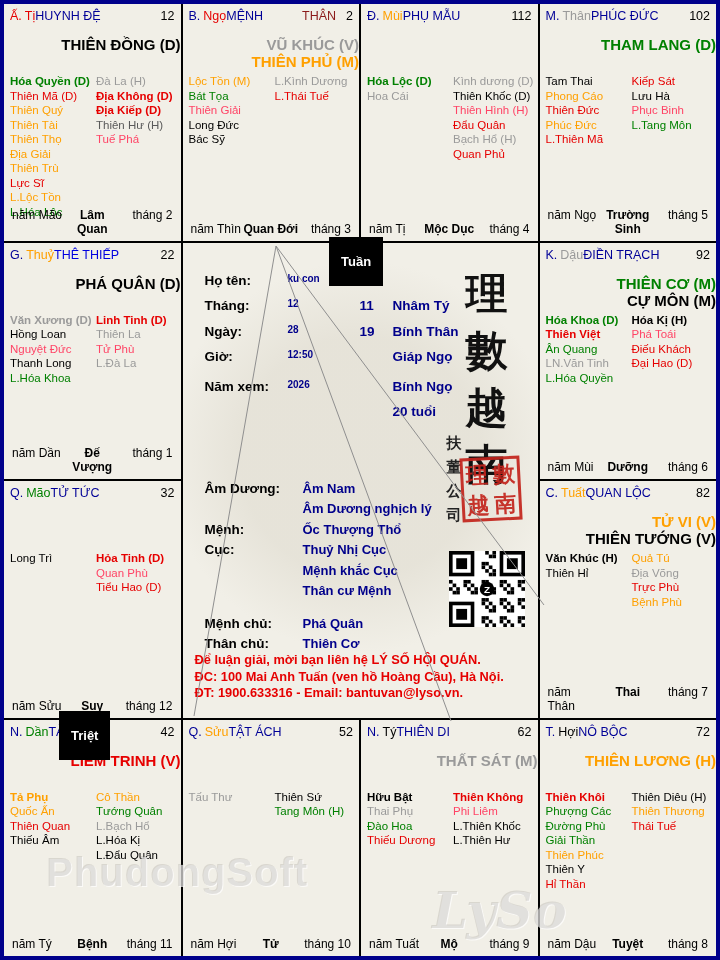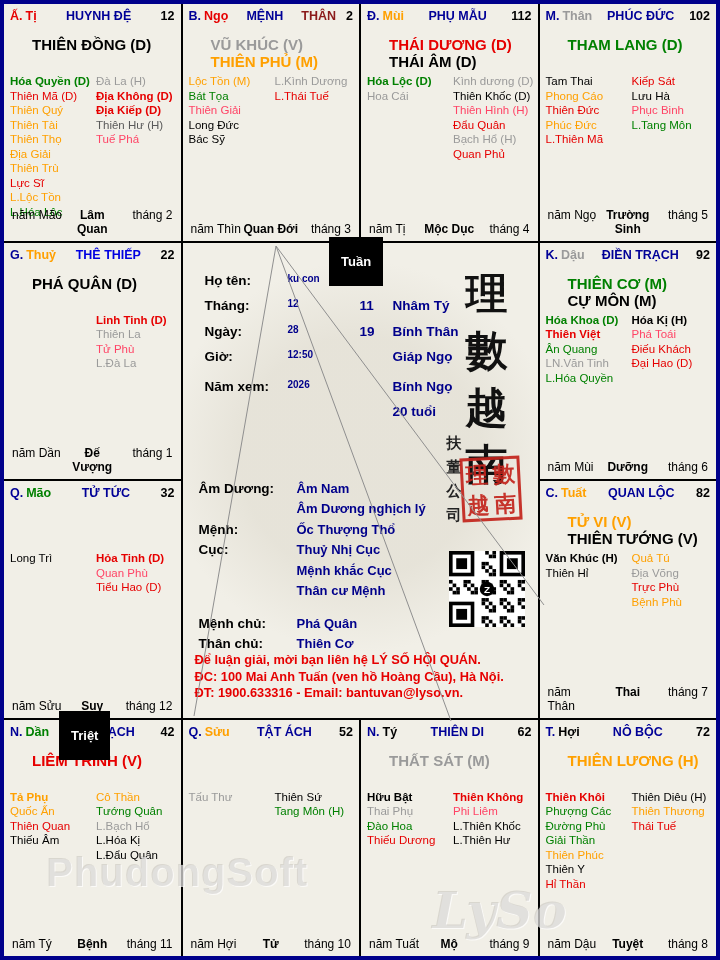--- a/index.html
+++ b/index.html
@@ -12,48 +12,48 @@
     grid-template-columns:repeat(4,1fr);
     grid-template-rows:repeat(4,1fr);
     gap:2px;
     grid-template-areas:
       "p0 p1 p2 p3"
       "p4 cc cc p5"
       "p6 cc cc p7"
       "p8 p9 p10 p11";
   }
   .cell { position:relative; background:#f1efe7; overflow:hidden; font-size:12px; }
-  .chead { position:absolute; top:5px; left:6px; right:6px; display:flex; align-items:baseline; font-size:12.5px; font-weight:bold; }
+  .chead { position:absolute; top:5px; left:6px; right:6px; display:flex; align-items:baseline; font-size:12.5px; font-weight:normal; }
   .canchi { white-space:nowrap; }
   .chi { margin-left:3px; }
-  .pname { flex:1; text-align:center; }
+  .pname { flex:1; text-align:left; }
   .pextra { margin-right:10px; }
   .pnum { text-align:right; }
-  .mains { position:absolute; top:32px; left:0; right:0; text-align:left;margin-left:28px; }
+  .mains { position:absolute; top:32px; left:0; right:0; text-align:right;margin-left:28px; }
   .main-star { font-size:15px; font-weight:bold; line-height:17px; }
   .cols { position:absolute; top:70px; left:0; right:0; bottom:26px;padding-left:24px; }
   .colL { position:absolute; left:6px; top:0; }
   .colR { position:absolute; left:92px; top:0; }
   .star { font-size:11.5px; line-height:14.5px; white-space:nowrap; }
   .cfoot { position:absolute; bottom:5px; left:8px; right:8px; display:flex; font-size:12px; }
   .fnam { width:33%; text-align:left; }
   .fstage { width:34%; text-align:center; font-weight:bold; }
   .fthang { width:33%; text-align:right; }
 
   #center { grid-area:cc; position:relative; background:#f1efe7; overflow:hidden;
     background-image:radial-gradient(circle at 50% 45%, rgba(210,205,190,.35) 0 38%, rgba(0,0,0,0) 62%); }
 
   .frows { position:absolute; left:22px; top:30px; width:330px; }
   .frow { position:relative; height:25.5px; }
   .rgap { margin-top:4px; }
   .flabel { position:absolute; left:0; font-weight:bold; font-size:13.5px; color:#000; }
   .fv1 { position:absolute; left:83px; font-weight:bold; font-size:10px; color:#00008B; }
   .fv2 { position:absolute; left:155px; font-weight:bold; font-size:13.5px; color:#00008B; }
   .fv3 { position:absolute; left:188px; font-weight:bold; font-size:13.5px; color:#00008B; white-space:nowrap; }
-  .arows { position:absolute; left:16px; top:238px; width:300px; }
+  .arows { position:absolute; left:22px; top:238px; width:300px; }
   .arow { position:relative; height:20.5px; }
   .agap { margin-top:12px; }
   .alabel { position:absolute; left:0; font-weight:bold; font-size:13.5px; color:#000; }
   .avalue { position:absolute; left:98px; font-weight:bold; font-size:13px; color:#00008B; white-space:nowrap; }
 
   #contact { position:absolute; left:12px; bottom:16px; width:340px; }
   .contact-line { color:#e60000; font-weight:bold; font-size:12.8px; line-height:16.5px; white-space:nowrap; }
 
   #calli { position:absolute; left:283px; top:22px; display:flex; flex-direction:column; align-items:center; }
   .calli-char { font-family:"DejaVu Serif", serif; font-weight:bold; font-size:42px; line-height:57px; color:#111; }
@@ -157,24 +157,20 @@
         <span class="fthang">tháng 3</span>
       </div>
   </div>
 
   <div class="cell" style="grid-area:p2">
     <div class="chead">
       <span class="canchi"><span class="c-navy">Đ.</span><span class="chi c-orange">Mùi</span></span>
       <span class="pname c-navy">PHỤ MẪU</span>
       <span class="pnum">112</span>
     </div>
-    <div class="mains">
-        <div class="main-star c-red">THÁI DƯƠNG (D)</div>
-        <div class="main-star c-black">THÁI ÂM (D)</div>
-      </div>
     <div class="cols">
         <div class="colL">
           <div class="star c-green bold">Hóa Lộc (D)</div>
           <div class="star c-gray">Hoa Cái</div>
         </div>
         <div class="colR">
           <div class="star c-gray">Kình dương (D)</div>
           <div class="star c-black">Thiên Khốc (D)</div>
           <div class="star c-pink">Thiên Hình (H)</div>
           <div class="star c-red">Đẩu Quân</div>
@@ -223,20 +219,27 @@
   <div class="cell" style="grid-area:p4">
     <div class="chead">
       <span class="canchi"><span class="c-navy">G.</span><span class="chi c-orange">Thuỷ</span></span>
       <span class="pname c-blue">THÊ THIẾP</span>
       <span class="pnum">22</span>
     </div>
     <div class="mains">
         <div class="main-star c-black">PHÁ QUÂN (D)</div>
       </div>
     <div class="cols">
+        <div class="colL">
+          <div class="star c-gray bold">Văn Xương (D)</div>
+          <div class="star c-black">Hồng Loan</div>
+          <div class="star c-pink">Nguyệt Đức</div>
+          <div class="star c-black">Thanh Long</div>
+          <div class="star c-green">L.Hóa Khoa</div>
+        </div>
         <div class="colR">
           <div class="star c-red bold">Linh Tinh (D)</div>
           <div class="star c-gray">Thiên La</div>
           <div class="star c-pink">Tử Phù</div>
           <div class="star c-gray">L.Đà La</div>
         </div>
       </div>
     <div class="cfoot">
         <span class="fnam">năm Dần</span>
         <span class="fstage">Đế Vượng</span>

